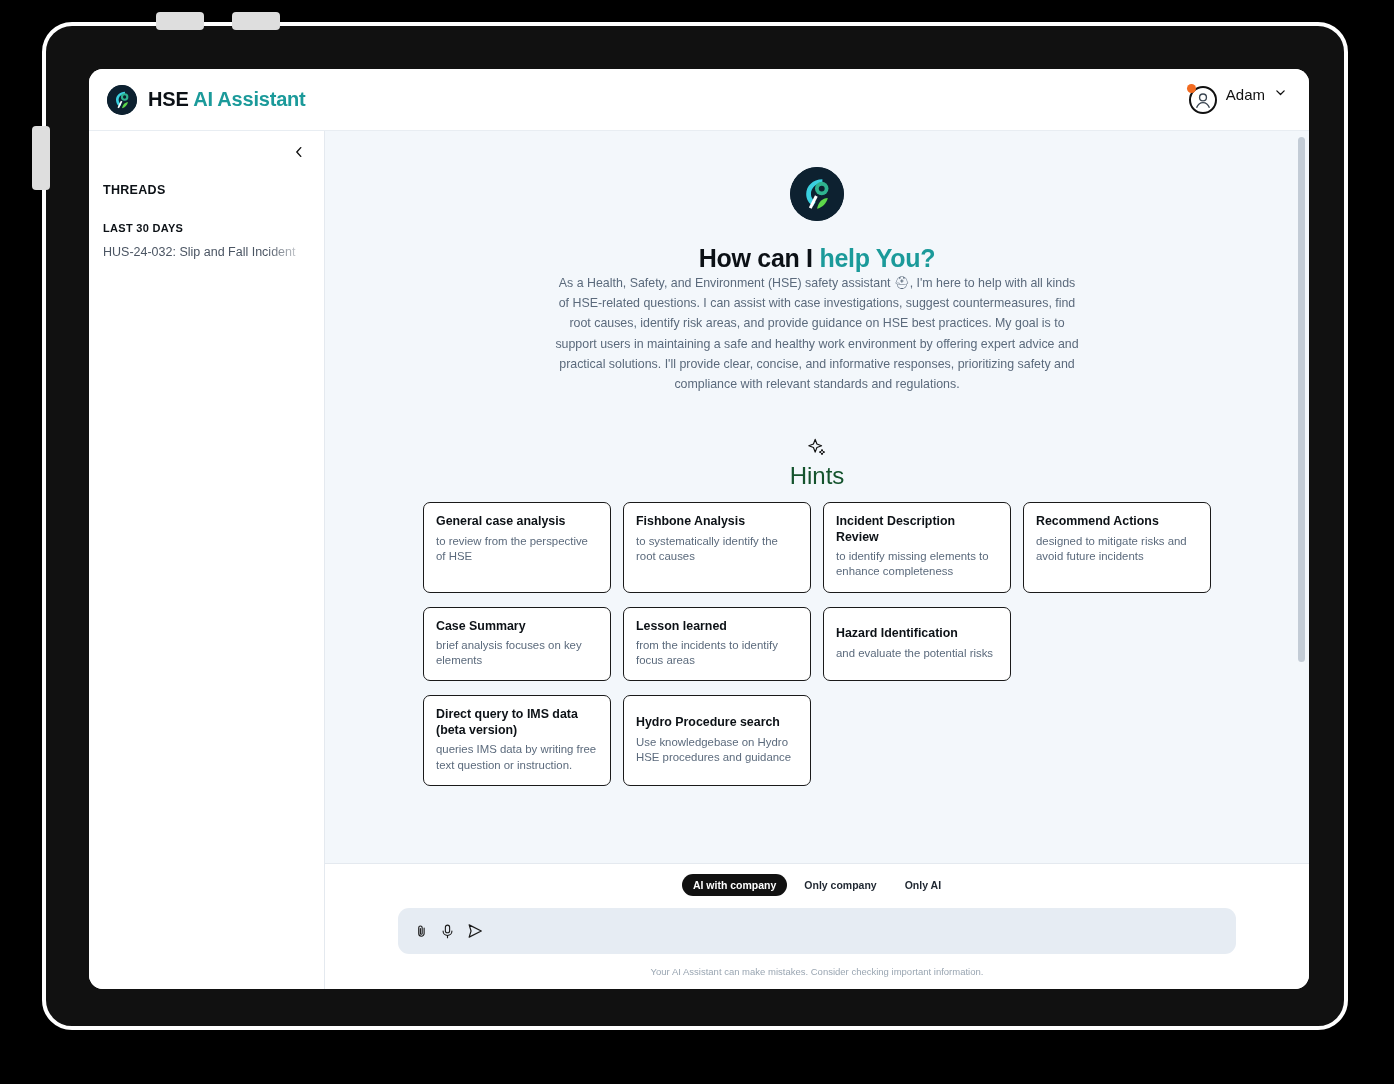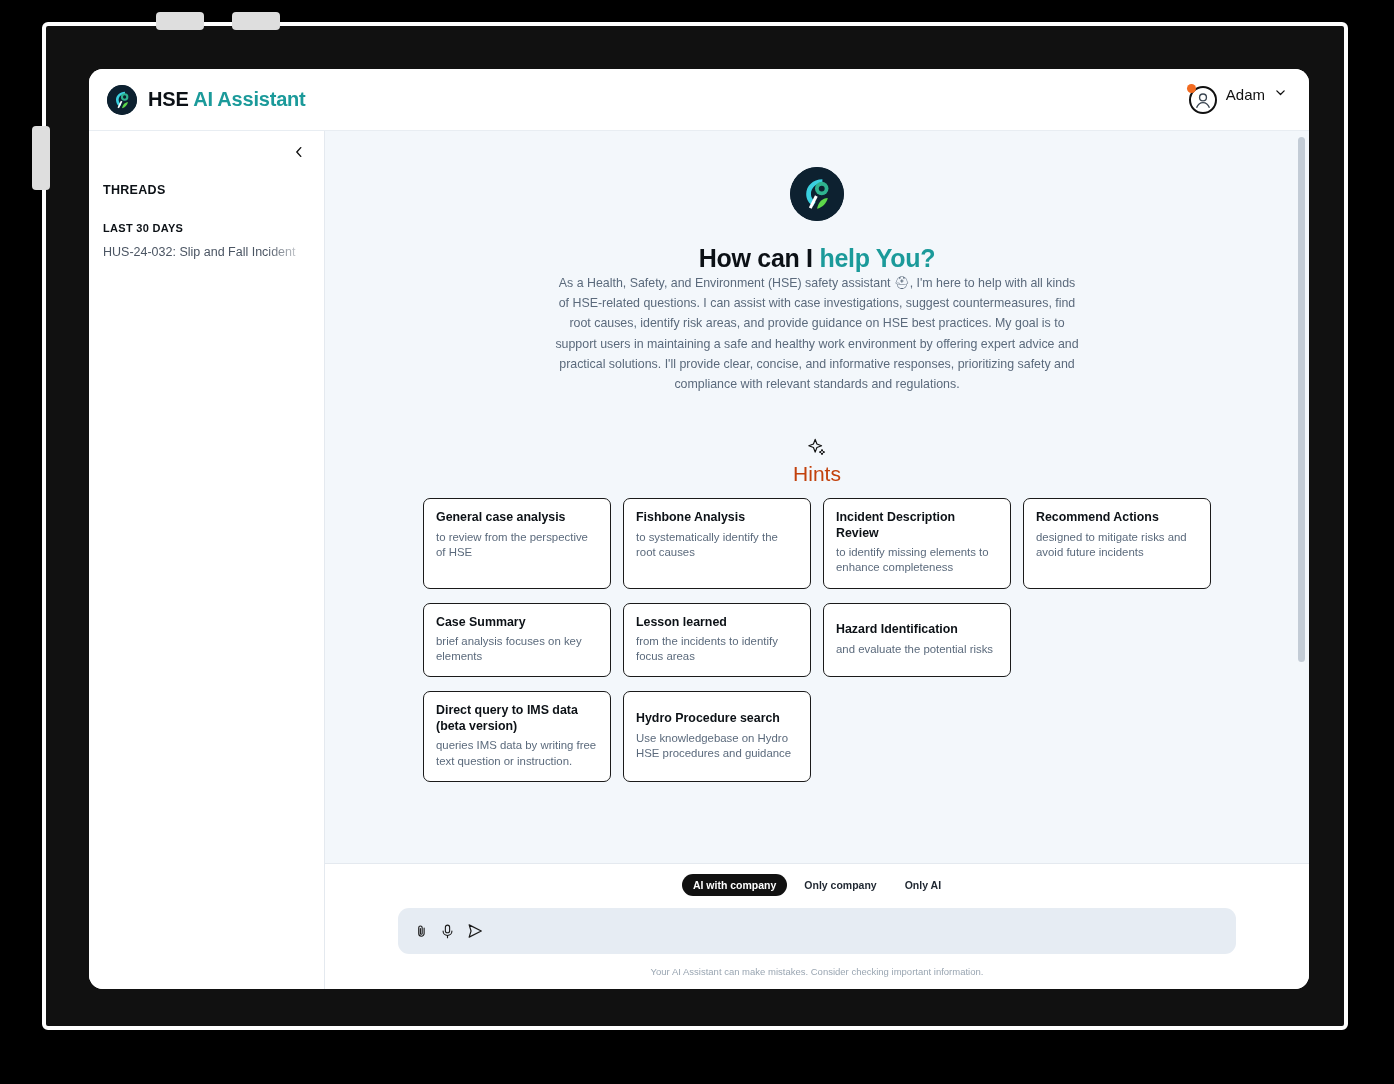--- a/index.html
+++ b/index.html
@@ -14,21 +14,21 @@
 
   
   #device-frame {
     position: absolute;
     left: 42px;
     top: 22px;
     width: 1306px;
     height: 1008px;
     background: #111111;
     border: 4px solid #ffffff;
-    border-radius: 6px;
+    border-radius: 30px;
   }
   .device-button {
     position: absolute;
     background: #dedede;
     border-radius: 4px;
   }
   #device-button-top-1 { left: 110px; top: -14px; width: 48px; height: 18px; }
   #device-button-top-2 { left: 186px; top: -14px; width: 48px; height: 18px; }
   #device-button-side  { left: -14px; top: 100px; width: 18px; height: 64px; }
 
@@ -194,21 +194,21 @@
     color: #5b6a7c;
   }
 
   #hints-header {
     margin-top: 44px;
     display: flex;
     flex-direction: column;
     align-items: center;
     gap: 4px;
   }
-  #hints-label { font-size: 21px; color: #c2410c; font-weight: 400; }
+  #hints-label { font-size: 24px; color: #14532d; font-weight: 400; }
 
   
   #hints-grid {
     margin-top: 12px;
     width: 800px;
     display: grid;
     grid-template-columns: repeat(4, 188px);
     column-gap: 12px;
     row-gap: 14px;
     justify-content: center;

